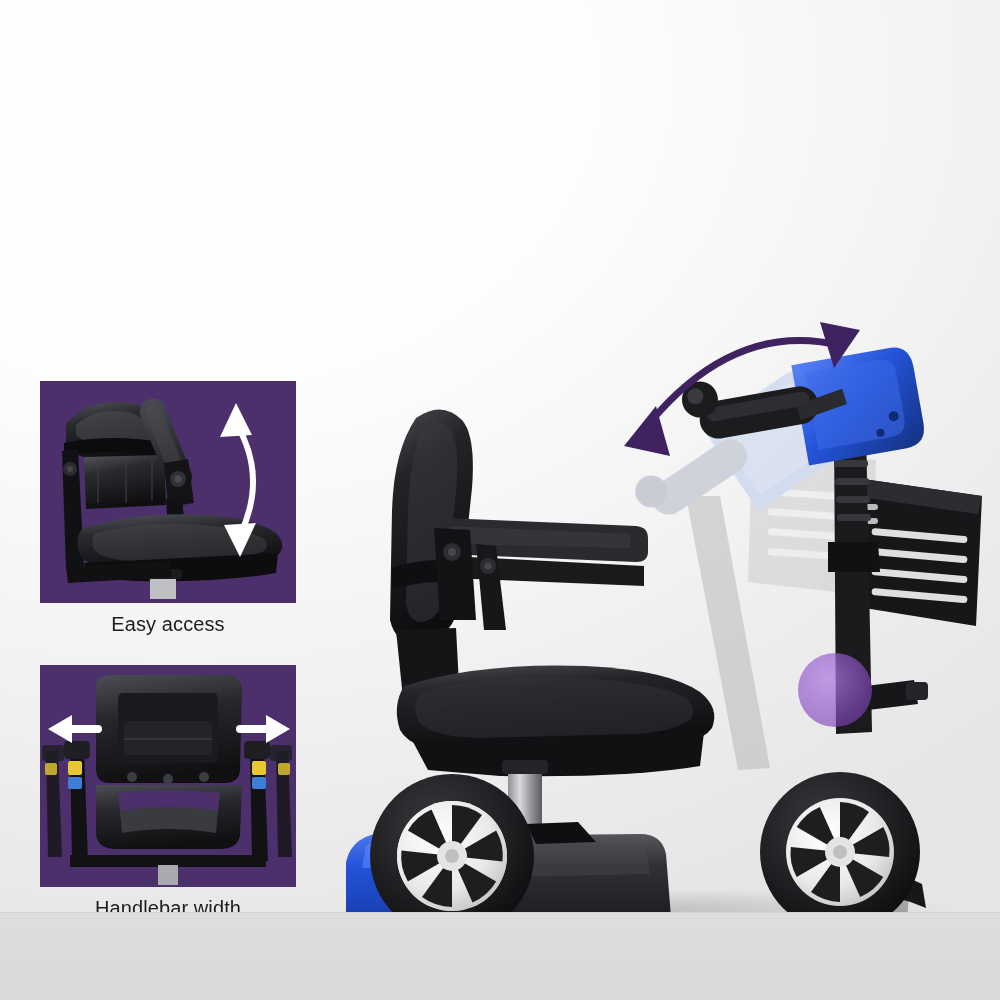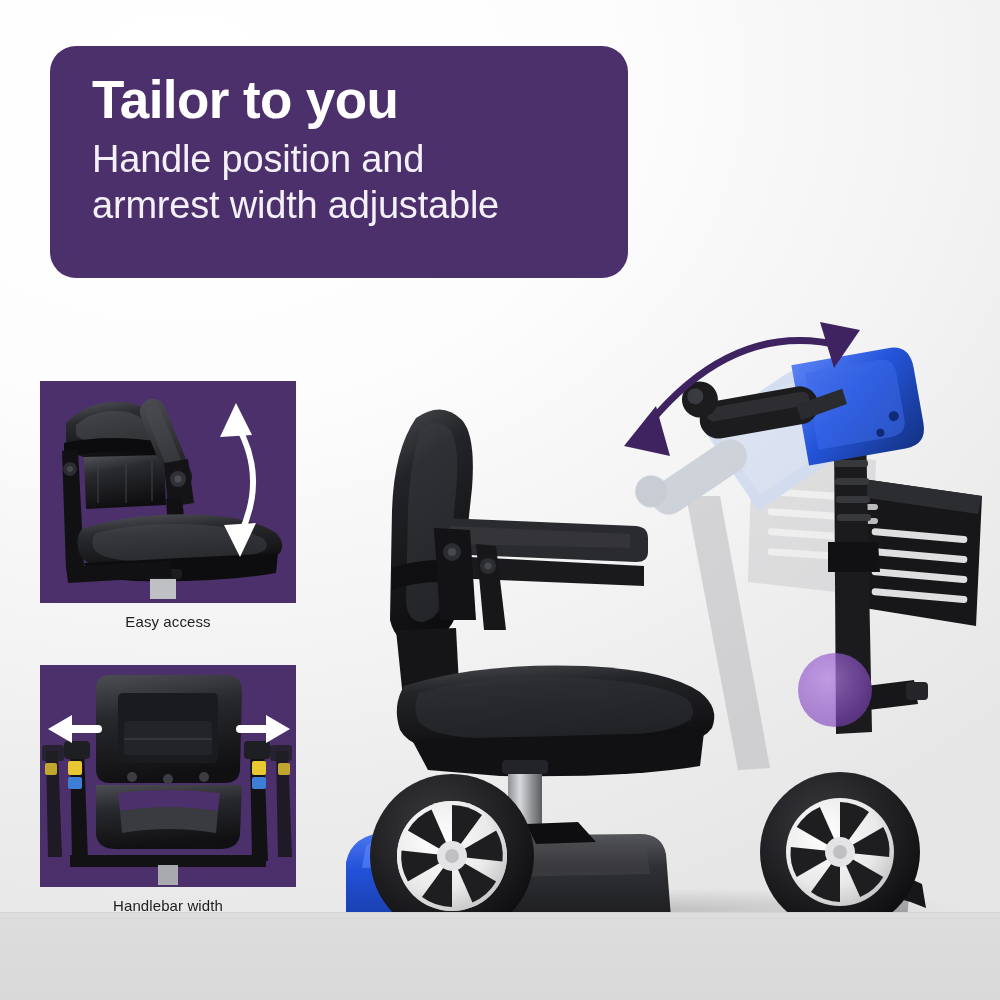--- a/index.html
+++ b/index.html
@@ -39,21 +39,21 @@
     font-weight:400;letter-spacing:-0.2px;
   }
   #banner .sub .l2{display:block;}
 
   
   .inset{position:absolute;left:40px;width:256px;}
   .inset .frame{
     width:256px;height:222px;background:#4c306b;overflow:hidden;position:relative;
   }
   .inset .cap{
-    width:256px;text-align:center;color:#1d1d1d;font-size:15px;
+    width:256px;text-align:center;color:#1d1d1d;font-size:20px;
     margin-top:10px;letter-spacing:.1px;
   }
   #inset-easy-access{top:381px;}
   #inset-handlebar-width{top:665px;}
 
   svg{display:block;}
 </style>
 </head>
 <body>
 
@@ -281,27 +281,20 @@
 
     <circle cx="535" cy="390" r="37" fill="url(#gHighlight)" opacity=".78"></circle>
 
     <g fill="none">
       <path d="M340 135 Q430 18 542 46" stroke="#3F2361" stroke-width="7" fill="none" stroke-linecap="round"></path>
       <polygon points="356,106 324,146 370,156" fill="#3F2361"></polygon>
       <polygon points="520,22 560,30 534,68" fill="#3F2361"></polygon>
     </g>
   </svg>
 
-  <div id="banner">
-    <h1>Tailor to you</h1>
-    <div class="sub">
-      <span class="l1">Handle position and</span>
-      <span class="l2">armrest width adjustable</span>
-    </div>
-  </div>
 
   <div class="inset" id="inset-easy-access">
     <div class="frame">
       <svg width="256" height="222" viewBox="0 0 256 222" aria-hidden="true">
         <defs>
           <linearGradient id="iSeat" x1="0" y1="0" x2="0.3" y2="1">
             <stop offset="0%" stop-color="#55565C"></stop>
             <stop offset="35%" stop-color="#2A2B2F"></stop>
             <stop offset="100%" stop-color="#0E0E10"></stop>
           </linearGradient>

